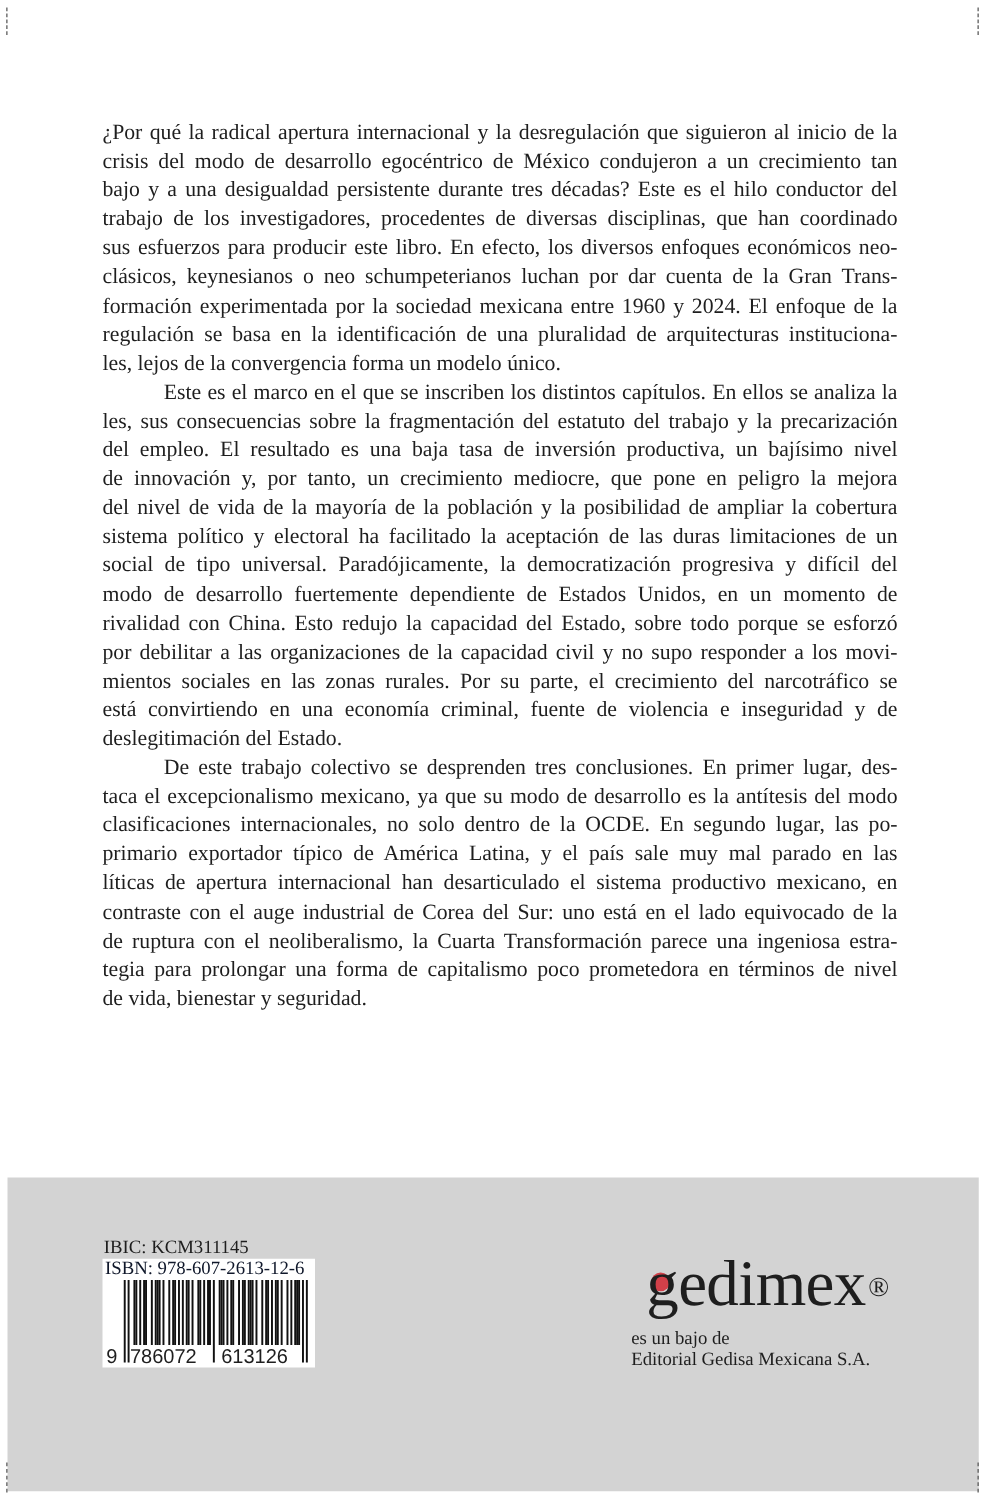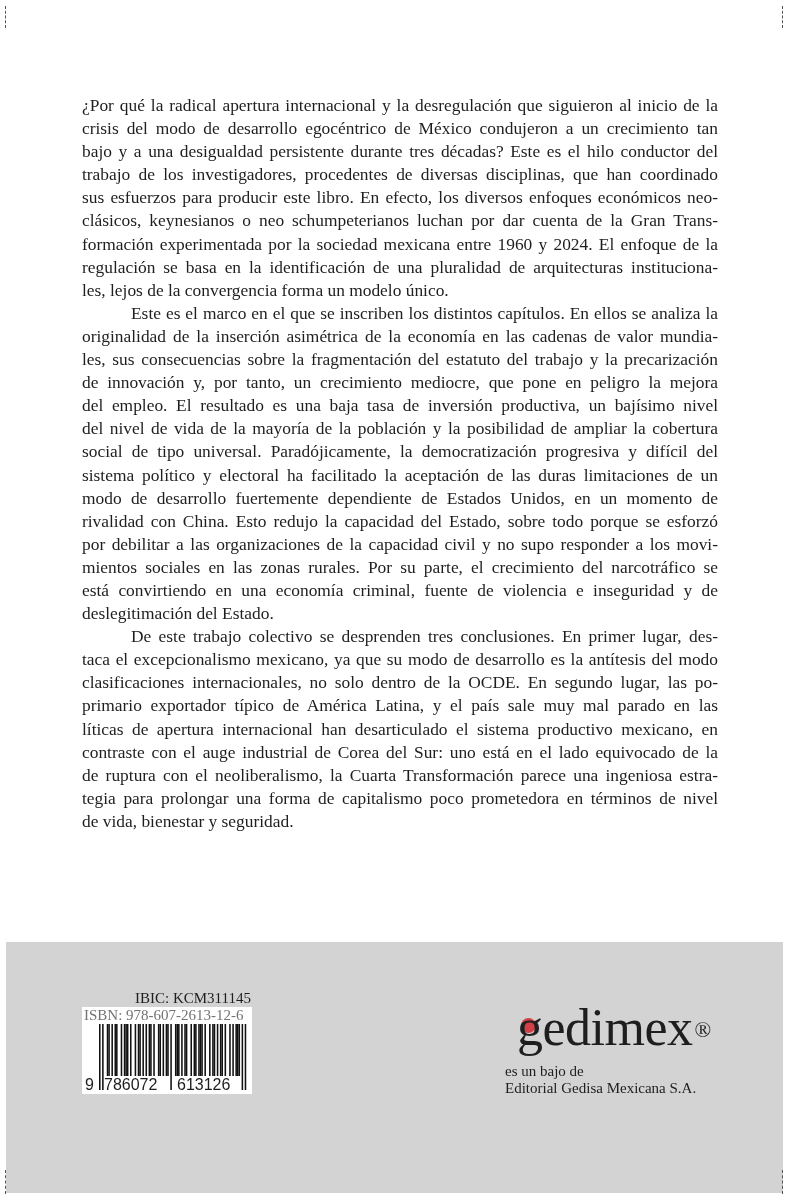--- a/index.html
+++ b/index.html
@@ -18,28 +18,28 @@
   }
   .line { display: block; white-space: nowrap; text-align: justify; text-align-last: justify; height: 23.1px; }
   .line.last { text-align-last: left; }
   .line.indent { padding-left: 49px; }
 
   .gray-panel { position: absolute; left: 6px; top: 942px; width: 777px; height: 251px; background: #d3d3d3; }
 
   .ibic-row {
     position: absolute; left: 83px; top: 990px; width: 168px;
     font-family: "Liberation Serif", serif; font-size: 15px; color: #1e1e1e;
-    display: flex; justify-content: flex-end; line-height: 17px;
+    display: flex; justify-content: flex-start; line-height: 17px;
   }
   .barcode-box {
     position: absolute; left: 82px; top: 1007px; width: 170px; height: 87px; background: #ffffff;
   }
   .isbn-text {
     position: absolute; left: 2px; top: 0px; width: 166px;
-    font-family: "Liberation Serif", serif; font-size: 15px; color: #737373; line-height: 16px; white-space: nowrap;
+    font-family: "Liberation Serif", serif; font-size: 15px; color: #0f172a; line-height: 16px; white-space: nowrap;
   }
   .bars { position: absolute; left: 0; top: 17px; width: 170px; height: 70px; }
   .barcode-num {
     font-family: "Liberation Sans", "DejaVu Sans", sans-serif; font-size: 16px; fill: #1e1e1e;
   }
 
   .logo {
     position: absolute; left: 517px; top: 1000px;
     font-family: "Liberation Serif", serif; font-size: 52px; color: #1e1e1e; line-height: 56px; letter-spacing: -0.5px;
   }
@@ -63,27 +63,26 @@
       <span class="line">¿Por qué la radical apertura internacional y la desregulación que siguieron al inicio de la</span>
       <span class="line">crisis del modo de desarrollo egocéntrico de México condujeron a un crecimiento tan</span>
       <span class="line">bajo y a una desigualdad persistente durante tres décadas? Este es el hilo conductor del</span>
       <span class="line">trabajo de los investigadores, procedentes de diversas disciplinas, que han coordinado</span>
       <span class="line">sus esfuerzos para producir este libro. En efecto, los diversos enfoques económicos neo-</span>
       <span class="line">clásicos, keynesianos o neo schumpeterianos luchan por dar cuenta de la Gran Trans-</span>
       <span class="line">formación experimentada por la sociedad mexicana entre 1960 y 2024. El enfoque de la</span>
       <span class="line">regulación se basa en la identificación de una pluralidad de arquitecturas instituciona-</span>
       <span class="line last">les, lejos de la convergencia forma un modelo único.</span>
       <span class="line indent">Este es el marco en el que se inscriben los distintos capítulos. En ellos se analiza la</span>
-      <span class="line">originalidad de la inserción asimétrica de la economía en las cadenas de valor mundia-</span>
       <span class="line">les, sus consecuencias sobre la fragmentación del estatuto del trabajo y la precarización</span>
+      <span class="line">del empleo. El resultado es una baja tasa de inversión productiva, un bajísimo nivel</span>
       <span class="line">de innovación y, por tanto, un crecimiento mediocre, que pone en peligro la mejora</span>
-      <span class="line">del empleo. El resultado es una baja tasa de inversión productiva, un bajísimo nivel</span>
       <span class="line">del nivel de vida de la mayoría de la población y la posibilidad de ampliar la cobertura</span>
+      <span class="line">sistema político y electoral ha facilitado la aceptación de las duras limitaciones de un</span>
       <span class="line">social de tipo universal. Paradójicamente, la democratización progresiva y difícil del</span>
-      <span class="line">sistema político y electoral ha facilitado la aceptación de las duras limitaciones de un</span>
       <span class="line">modo de desarrollo fuertemente dependiente de Estados Unidos, en un momento de</span>
       <span class="line">rivalidad con China. Esto redujo la capacidad del Estado, sobre todo porque se esforzó</span>
       <span class="line">por debilitar a las organizaciones de la capacidad civil y no supo responder a los movi-</span>
       <span class="line">mientos sociales en las zonas rurales. Por su parte, el crecimiento del narcotráfico se</span>
       <span class="line">está convirtiendo en una economía criminal, fuente de violencia e inseguridad y de</span>
       <span class="line last">deslegitimación del Estado.</span>
       <span class="line indent">De este trabajo colectivo se desprenden tres conclusiones. En primer lugar, des-</span>
       <span class="line">taca el excepcionalismo mexicano, ya que su modo de desarrollo es la antítesis del modo</span>
       <span class="line">clasificaciones internacionales, no solo dentro de la OCDE. En segundo lugar, las po-</span>
       <span class="line">primario exportador típico de América Latina, y el país sale muy mal parado en las</span>

